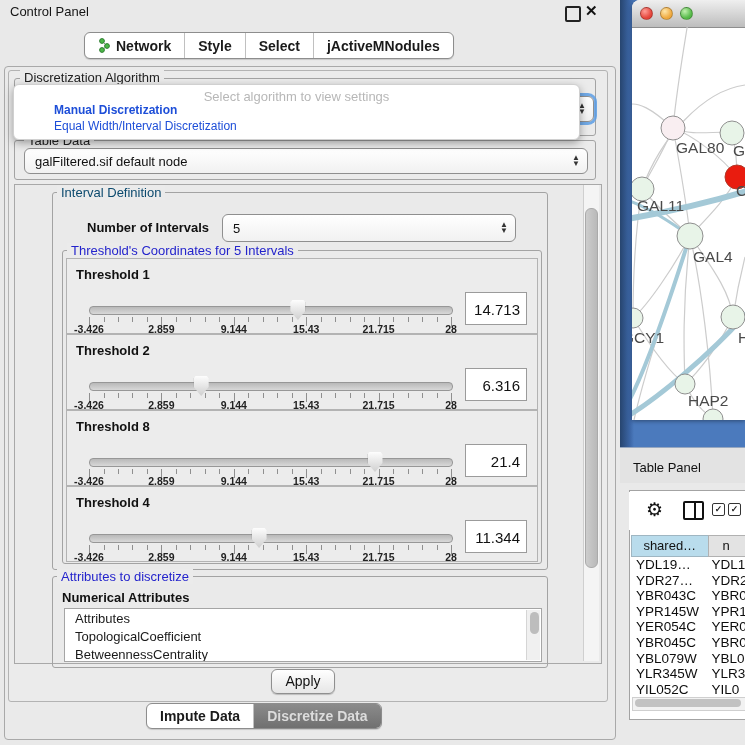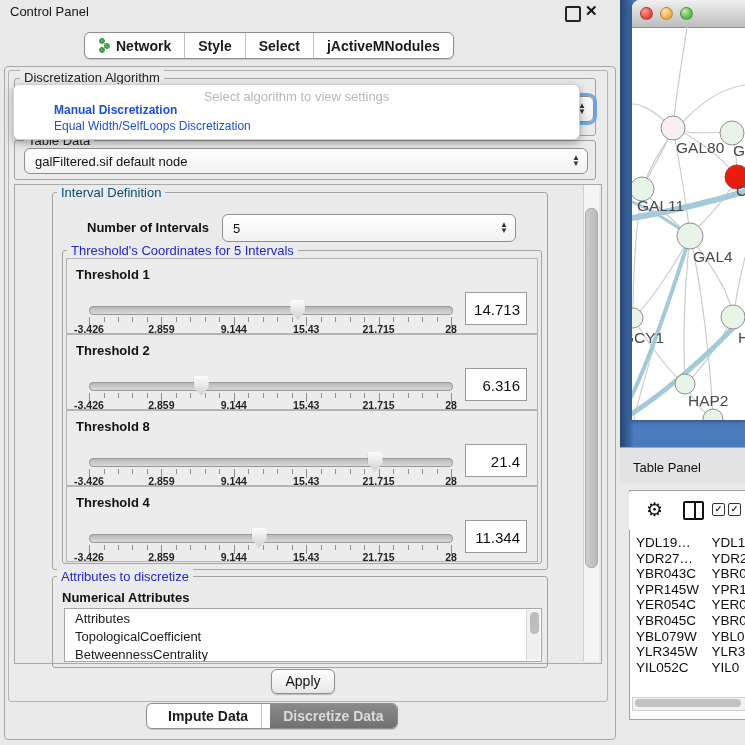--- a/index.html
+++ b/index.html
@@ -15,21 +15,21 @@
   #cp-close{left:585px;top:2px;font-size:15px;font-weight:bold;color:#111;}
 
   .seg-bar{display:flex;align-items:stretch;background:#fff;border:1px solid #8d8d8d;
            border-radius:6px;overflow:hidden;box-shadow:0 1px 1px rgba(0,0,0,.15);}
   .seg{display:flex;align-items:center;gap:5px;padding:0 13px;font-size:14px;font-weight:bold;
        color:#1a1a1a;border-right:1px solid #c0c0c0;white-space:nowrap;}
   .seg:last-child{border-right:none;}
   .seg.selected{background:linear-gradient(#8b8b8b,#707070);color:#dcdcdc;border-right:none;}
   #top-tabs{left:84px;top:32px;height:25px;}
   #bottom-tabs{left:146px;top:703px;height:24px;}
-  #bottom-tabs .seg{font-size:14px;margin-left:8px;}
+  #bottom-tabs .seg{font-size:14px;}
 
   #outer-panel{left:4px;top:66px;width:610px;height:672px;background:#eaeaea;
                border:1px solid #a9a9a9;border-radius:4px;}
   #inner-panel{left:8px;top:70px;width:598px;height:630px;background:#ebebeb;
                border:1px solid #b3b3b3;border-radius:3px;}
 
   .groupbox{border:1px solid #a3a3a3;border-radius:3px;}
   .group-title{position:absolute;font-size:13px;padding:0 4px;background:#ebebeb;white-space:nowrap;}
   .gt-green{color:#0c4a6e;}
   .gt-blue{color:#2424cc;}
@@ -394,21 +394,21 @@
       </div>
       <div class="seg selected">
         <span>Discretize Data</span>
       </div>
     </div>
 
   <div id="algo-popup" class="abs">
     <div id="popup-hint" class="abs">Select algorithm to view settings</div>
     <div id="popup-items">
         <div class="popup-item hl" style="top: 18px;">Manual Discretization</div>
-        <div class="popup-item" style="top: 34px;">Equal Width/SelfLoops Discretization</div>
+        <div class="popup-item" style="top: 34px;">Equal Width/Interval Discretization</div>
       </div>
   </div>
 </div>
 
 <div id="blue-bg" class="abs"></div>
 
 <div id="net-window" class="abs">
   <div id="net-titlebar" class="abs">
     <span id="light-red" class="light"></span>
     <span id="light-yellow" class="light"></span>
@@ -463,20 +463,24 @@
   <span id="tp-title" class="abs">Table Panel</span>
 </div>
 <div id="tp-body" class="abs"></div>
 <div id="tp-inner" class="abs"></div>
 <div id="tp-toolbar" class="abs"></div>
 <span id="gear-icon" class="abs">⚙</span>
 <span id="split-icon" class="abs"></span>
 <span id="cb1" class="abs cb-icon">✓</span>
 <span id="cb2" class="abs cb-icon">✓</span>
 <div id="tp-table" class="abs">
+    <div class="th-row">
+      <div class="th-cell th-c1">shared…</div>
+      <div class="th-cell th-c2">n</div>
+    </div>
     <div class="td-row">
       <div class="td-cell td-c1">YDL19…</div>
       <div class="td-cell td-c2">YDL1</div>
     </div>
     <div class="td-row">
       <div class="td-cell td-c1">YDR27…</div>
       <div class="td-cell td-c2">YDR2</div>
     </div>
     <div class="td-row">
       <div class="td-cell td-c1">YBR043C</div>

